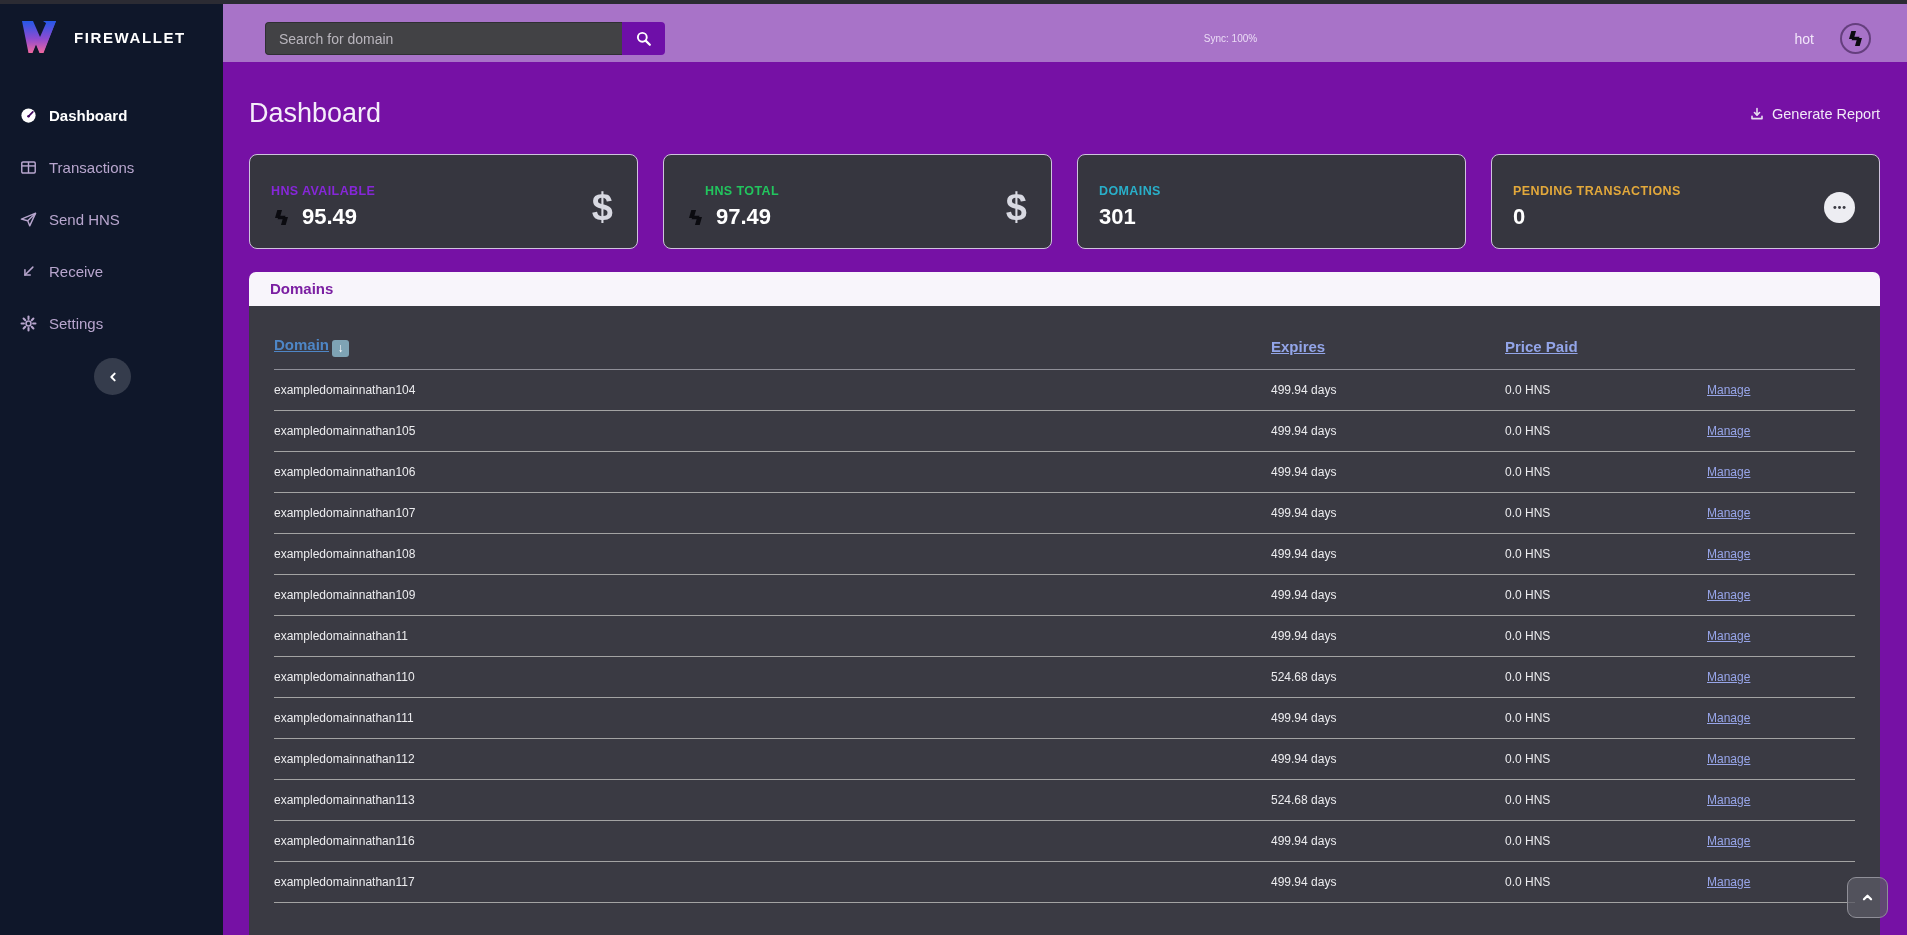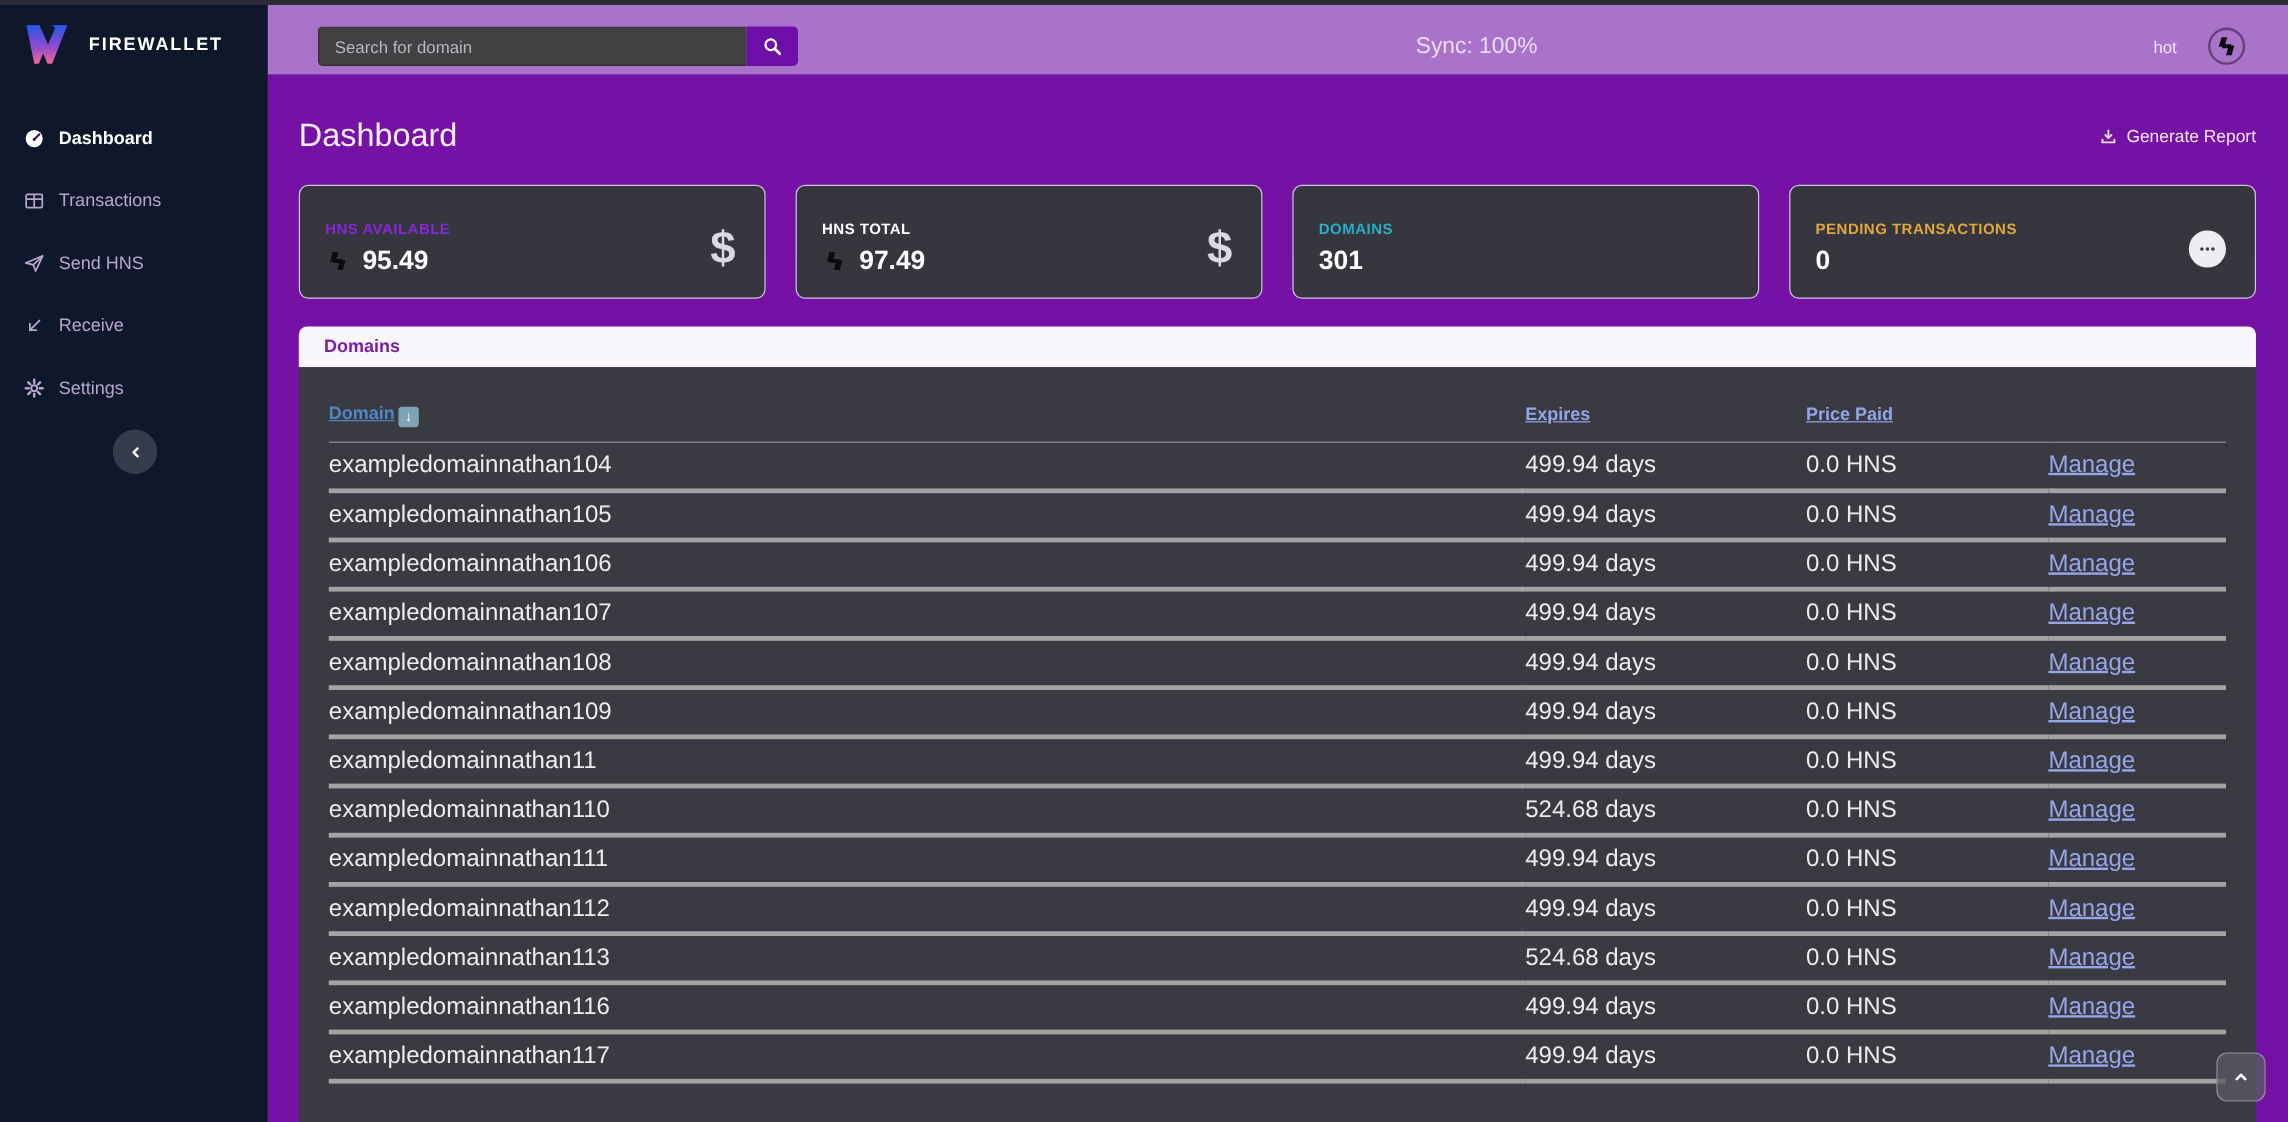--- a/index.html
+++ b/index.html
@@ -24,21 +24,21 @@
 
   
   .topbar { position:absolute; left:223px; top:4px; width:1684px; height:58px; background:#A873C8; z-index:10; }
   .search-group { position:absolute; left:42px; top:18px; height:33px; display:flex; }
   .search-input { width:357px; height:33px; background:#424245; border:1px solid #2F2F33;
     border-right:none; border-radius:4px 0 0 4px; color:#D8D5DC; font-size:14px; padding:0 13px; outline:none; }
   .search-input::placeholder { color:#B9B6BD; }
   .search-btn { width:43px; height:33px; background:#6E0FA8; border:none; border-radius:0 4px 4px 0;
     display:flex; align-items:center; justify-content:center; cursor:pointer; }
   .sync-label { position:absolute; left:930px; top:0; width:155px; height:69px; line-height:69px;
-    text-align:center; color:#EBDCF6; font-size:19px; }
+    text-align:center; color:#EBDCF6; font-size:10px; }
   .wallet-group { position:absolute; right:36px; top:0; height:69px; display:flex; align-items:center; gap:26px; }
   .wallet-name { color:#F2E6FA; font-size:14px; }
   .wallet-badge { width:31px; height:31px; border-radius:50%; border:2px solid rgba(45,20,66,0.55);
     display:flex; align-items:center; justify-content:center; background:#A873C8; cursor:pointer; }
 
   
   .main { position:absolute; left:223px; top:73px; width:1684px; height:862px; background:#7611A5;
     padding:0 27px 0 26px; overflow:hidden; }
   .title-row { display:flex; justify-content:space-between; align-items:center; margin-top:25px; }
   .page-title { color:#F5EDFA; font-size:27px; font-weight:500; }
@@ -62,21 +62,21 @@
   .panel-body { background:#3A3A43; padding:0 25px 40px 25px; min-height:640px; }
   table { width:100%; border-collapse:collapse; table-layout:fixed; }
   col.c-domain { width:997px; } col.c-expires { width:234px; } col.c-price { width:202px; } col.c-manage { width:auto; }
   thead th { text-align:left; font-size:15px; font-weight:bold; padding:30px 0 12px 0;
     border-bottom:1px solid #8F8F98; }
   .th-domain-link { color:#4E86C6; text-decoration:underline; cursor:pointer; }
   .th-link { color:#93A5E9; text-decoration:underline; cursor:pointer; }
   .sort-emoji { display:inline-flex; align-items:center; justify-content:center; width:17px; height:17px;
     background:#7EA3B4; border-radius:3px; color:#FFFFFF; font-size:12px; font-weight:bold;
     margin-left:3px; vertical-align:-2px; text-decoration:none; }
-  tbody td { height:41px; font-size:20px; color:#ECECEF; border-bottom:4px solid #a3a3a3; }
+  tbody td { height:41px; font-size:12px; color:#ECECEF; border-bottom:1px solid #a3a3a3; }
   .manage-link { color:#97A5E9; text-decoration:underline; cursor:pointer; }
 
   
   .scroll-top { position:absolute; right:19px; bottom:17px; width:41px; height:41px; border-radius:9px;
     background:rgba(90,90,100,0.78); border:1px solid #8F8F98; display:flex; align-items:center;
     justify-content:center; cursor:pointer; z-index:40; }
 </style>
 </head>
 <body>
 
@@ -202,21 +202,21 @@
               <path d="M8.8 10.1 h7.8 l-1.2 3.8 H7.6 Z"></path>
           </svg>
           <span class="card-value">95.49</span>
         </div>
       </div>
       <span class="dollar-icon">$</span>
     </div>
 
     <div class="card">
       <div>
-        <div class="card-label" style="color: #ffffff;">HNS TOTAL</div>
+        <div class="card-label" style="color: #22c55e; margin-left: 20px;">HNS TOTAL</div>
         <div class="card-value-row">
           <svg width="21" height="21" viewBox="0 0 24 24" fill="#0B0B10">
             <path d="M7.2 3.5 h5.4 L10 12.6 H4.6 Z"></path>
               <path d="M14 11.4 h5.4 L16.8 20.5 h-5.4 Z"></path>
               <path d="M8.8 10.1 h7.8 l-1.2 3.8 H7.6 Z"></path>
           </svg>
           <span class="card-value">97.49</span>
         </div>
       </div>
       <span class="dollar-icon">$</span>

